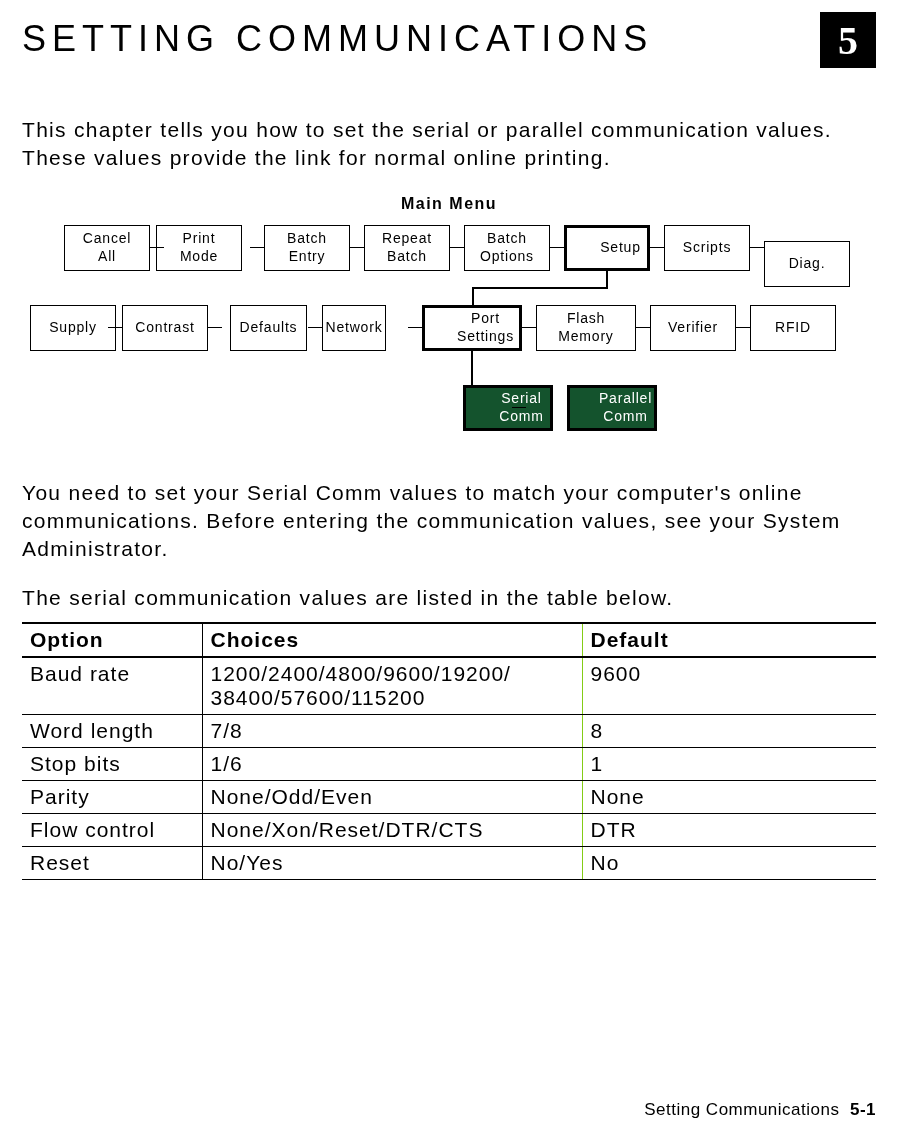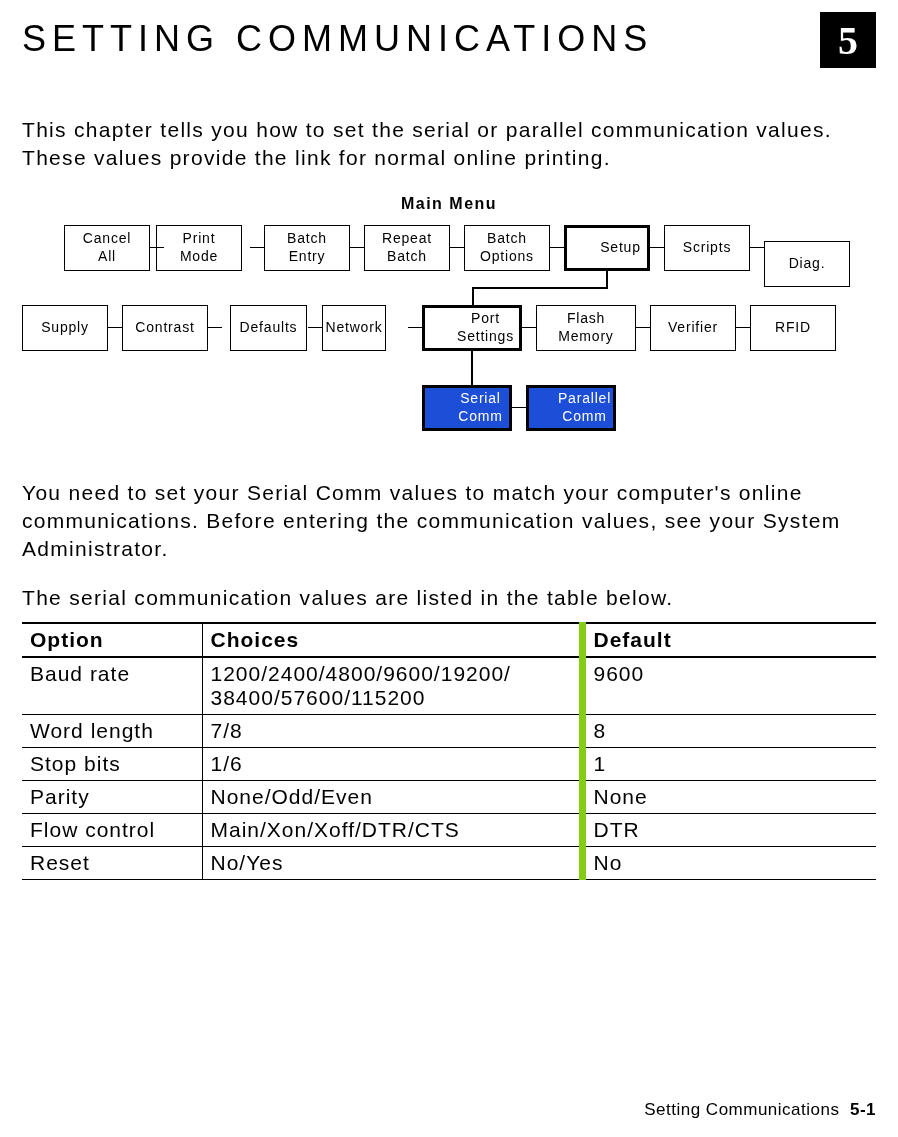--- a/index.html
+++ b/index.html
@@ -12,60 +12,60 @@
 
   .intro { font-size: 21px; letter-spacing: 1.3px; line-height: 1.35; margin-bottom: 22px; }
   .intro2 { font-size: 21px; letter-spacing: 1.3px; line-height: 1.35; margin-bottom: 20px; }
   .intro3 { font-size: 21px; letter-spacing: 1.3px; line-height: 1.35; margin-bottom: 10px; }
 
   .menu-title { text-align: center; font-size: 16px; font-weight: bold; letter-spacing: 1.5px; margin-bottom: 12px; }
 
   .diagram { position: relative; height: 230px; margin-bottom: 24px; }
   .box { position: absolute; border: 1px solid #000; background: #fff; font-size: 14px; letter-spacing: 0.8px; text-align: center; line-height: 1.25; display: flex; flex-direction: column; align-items: center; justify-content: center; padding: 5px 2px; height: 46px; }
   .box.bold-border { border-width: 3px; padding-left: 29px; }
-  .box.black { background: #1d4ed8; color: #fff; border-color: #000; }
+  .box.black { background: #14532d; color: #fff; border-color: #000; margin-left: 41px; }
   .conn { position: absolute; background: #000; }
 
   
   .r1 { top: 0; }
   
   .r2 { top: 80px; }
   
   .r3 { top: 160px; height: 46px; }
 
   
   .b-cancel  { left: 42px;  width: 86px; }
   .b-print   { left: 134px; width: 86px; }
   .b-batche  { left: 242px; width: 86px; }
   .b-repeat  { left: 342px; width: 86px; }
   .b-batcho  { left: 442px; width: 86px; }
   .b-setup   { left: 542px; width: 86px; }
   .b-scripts { left: 642px; width: 86px; }
   .b-diag    { left: 742px; width: 86px; margin-top: 16px; }
 
   
-  .b-supply   { left: 0;    width: 86px; }
+  .b-supply   { left: 8px;    width: 86px; }
   .b-contrast { left: 100px;width: 86px; }
   .b-defaults { left: 208px;width: 77px; }
   .b-network  { left: 300px;width: 64px; }
   .b-port     { left: 400px;width: 100px; }
   .b-flash    { left: 514px;width: 100px; }
   .b-verifier { left: 628px;width: 86px; }
   .b-rfid     { left: 728px;width: 86px; }
 
   
   .b-serial   { left: 400px;width: 90px; }
   .b-parallel { left: 504px;width: 90px; }
 
   
   table { width: 100%; border-collapse: collapse; border-top: 2px solid #000; font-size: 21px; letter-spacing: 1px; }
   th, td { text-align: left; padding: 4px 8px; border-bottom: 1px solid #000; vertical-align: top; }
   th { font-weight: bold; }
   th:nth-child(1), td:nth-child(1) { width: 180px; border-right: 1px solid #000; }
-  th:nth-child(2), td:nth-child(2) { width: 380px; border-right: 7px solid #84cc16; }
+  th:nth-child(2), td:nth-child(2) { width: 380px; border-right: 1px solid #84cc16; }
   table tr:first-child th { border-bottom: 2px solid #000; }
 
   .footer { position: relative; margin-top: 220px; text-align: right; font-size: 17px; letter-spacing: 0.5px; font-family: Arial, Helvetica, sans-serif; }
   .footer .pn { font-weight: bold; }
 </style>
 </head>
 <body>
 
 <div class="header-row">
   <h1 class="chapter-title">SETTING COMMUNICATIONS</h1>
@@ -149,21 +149,21 @@
     <td>1/6</td>
     <td>1</td>
   </tr>
   <tr>
     <td>Parity</td>
     <td>None/Odd/Even</td>
     <td>None</td>
   </tr>
   <tr>
     <td>Flow control</td>
-    <td>Main/Xon/Xoff/DTR/CTS</td>
+    <td>None/Xon/Reset/DTR/CTS</td>
     <td>DTR</td>
   </tr>
   <tr>
     <td>Reset</td>
     <td>No/Yes</td>
     <td>No</td>
   </tr>
 </tbody>
   </table>
 

